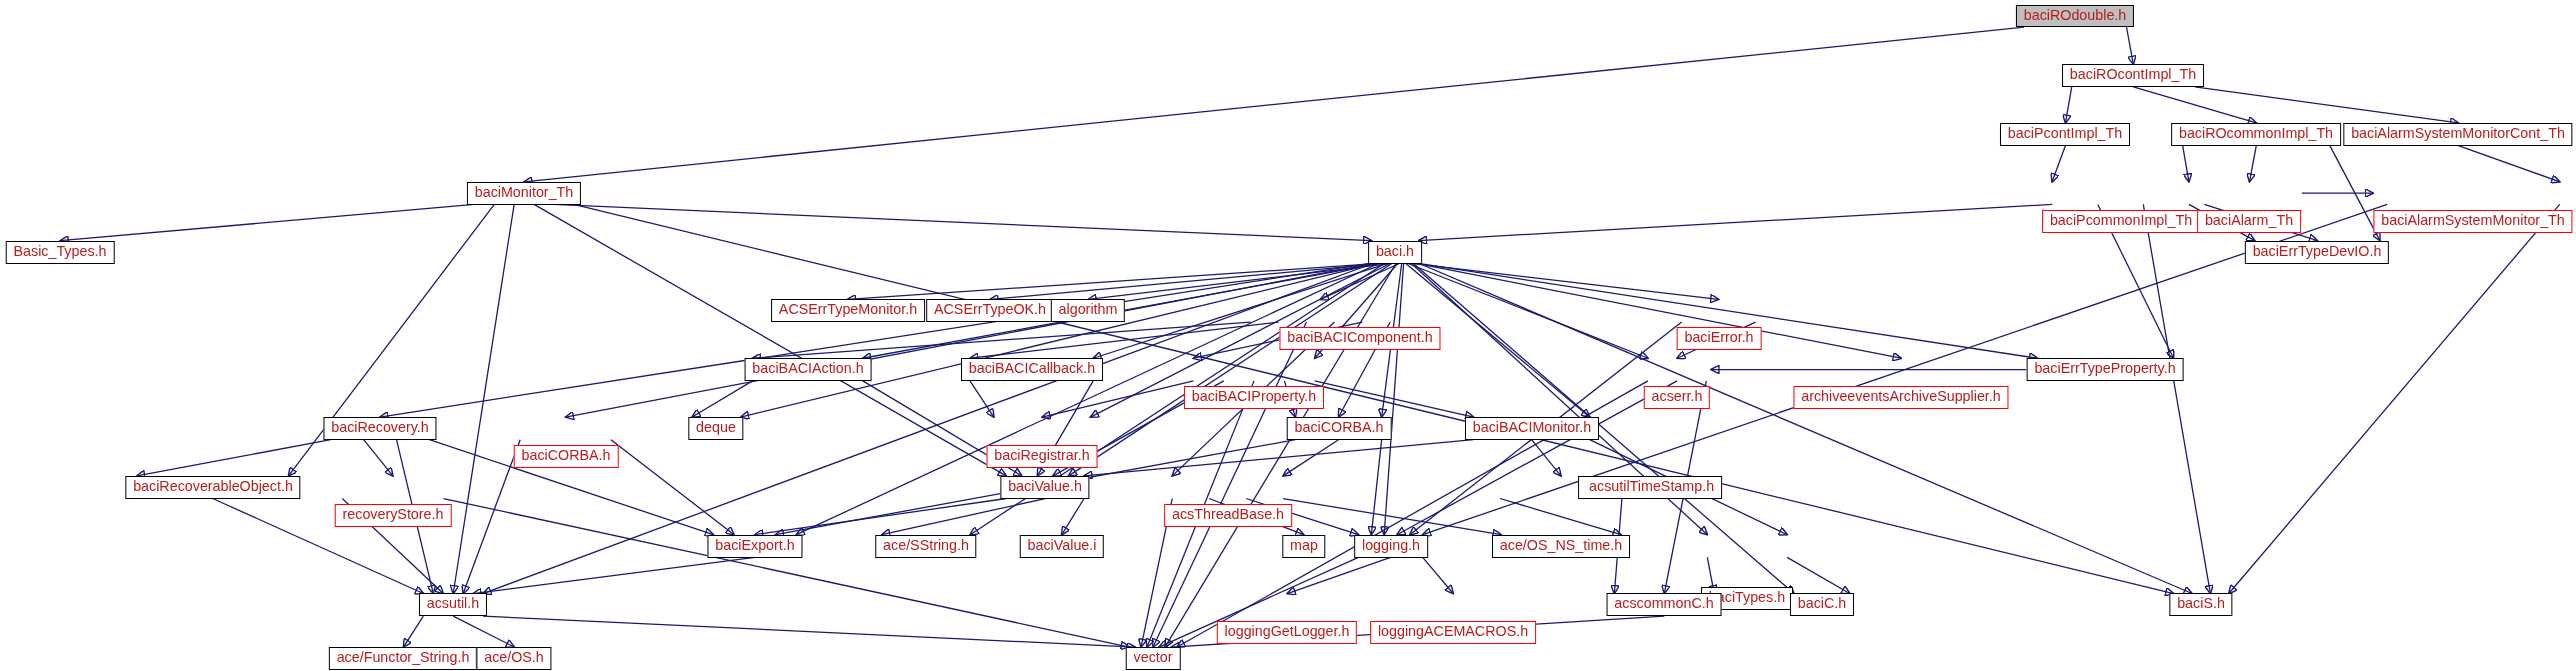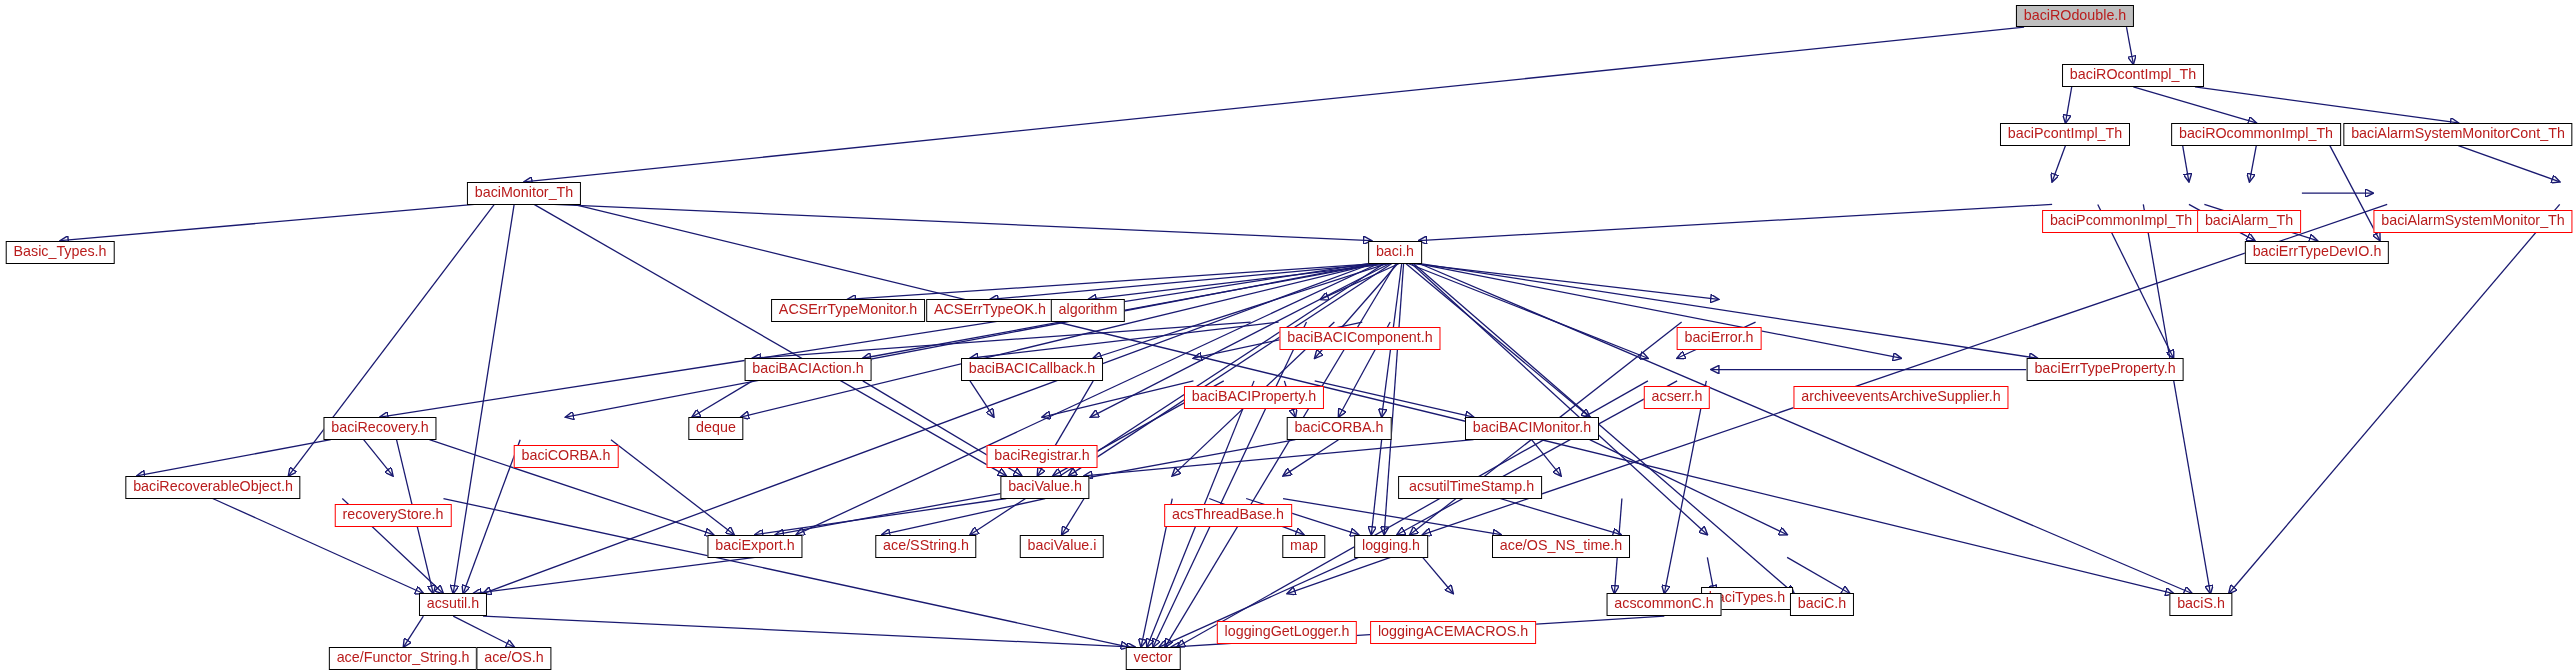--- a/index.html
+++ b/index.html
@@ -193,21 +193,21 @@
     <div class="node" style="left: 380px; top: 417px;">baciRecovery.h</div>
     <div class="node red" style="left: 566px; top: 417px;">baciCORBA.h</div>
     <div class="node" style="left: 716px; top: 417px;">deque</div>
     <div class="node red" style="left: 1042px; top: 417px;">baciRegistrar.h</div>
     <div class="node" style="left: 1339px; top: 417px;">baciCORBA.h</div>
     <div class="node" style="left: 1532px; top: 417px;">baciBACIMonitor.h</div>
     <div class="node" style="left: 213px; top: 476px;">baciRecoverableObject.h</div>
     <div class="node red" style="left: 393px; top: 476px;">recoveryStore.h</div>
     <div class="node" style="left: 1045px; top: 476px;">baciValue.h</div>
     <div class="node red" style="left: 1228px; top: 476px; text-align: right;">acsThreadBase.h</div>
-    <div class="node" style="left: 1470px; top: 476px; padding-left: 10px;">acsutilTimeStamp.h</div>
+    <div class="node" style="left: 1650px; top: 476px; padding-left: 10px;">acsutilTimeStamp.h</div>
     <div class="node" style="left: 755px; top: 535px;">baciExport.h</div>
     <div class="node" style="left: 926px; top: 535px;">ace/SString.h</div>
     <div class="node" style="left: 1062px; top: 535px;">baciValue.i</div>
     <div class="node" style="left: 1304px; top: 535px;">map</div>
     <div class="node" style="left: 1391px; top: 535px;">logging.h</div>
     <div class="node" style="left: 1561px; top: 535px;">ace/OS_NS_time.h</div>
     <div class="node" style="left: 1747px; top: 539px; margin-top: 48px;">baciTypes.h</div>
     <div class="node" style="left: 453px; top: 593px;">acsutil.h</div>
     <div class="node red" style="left: 1287px; top: 593px;">loggingGetLogger.h</div>
     <div class="node red" style="left: 1453px; top: 593px;">loggingACEMACROS.h</div>

